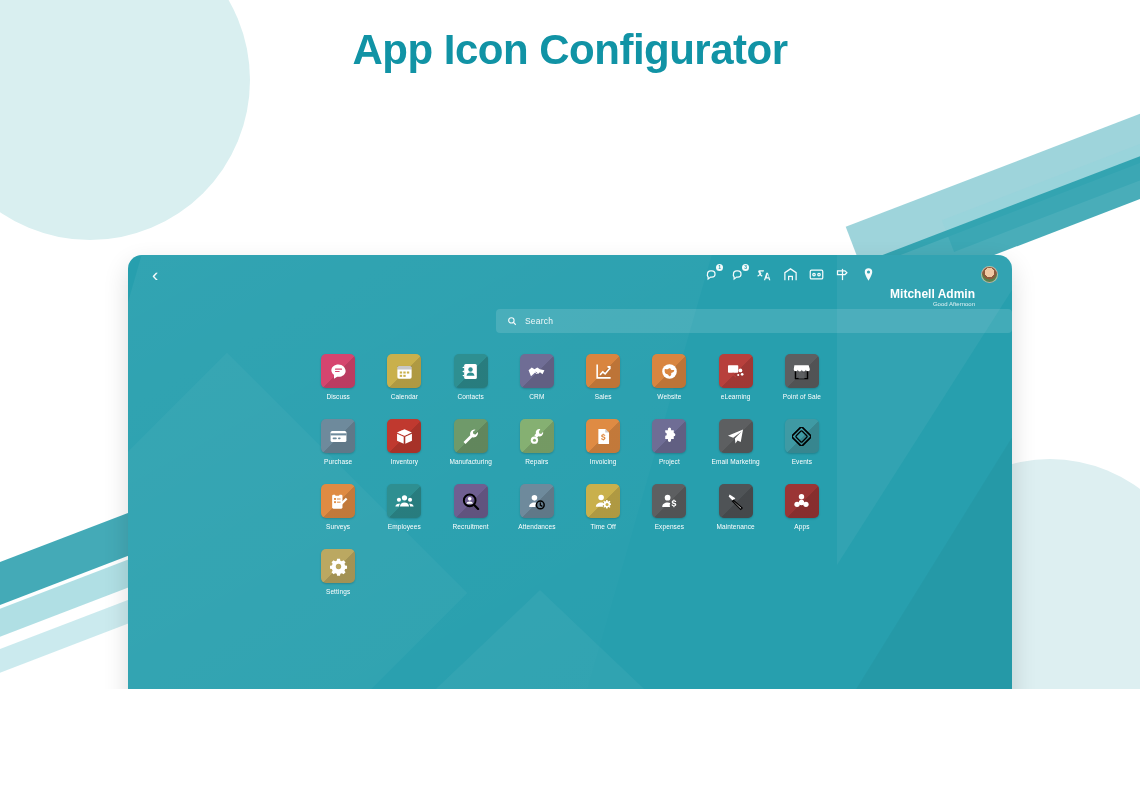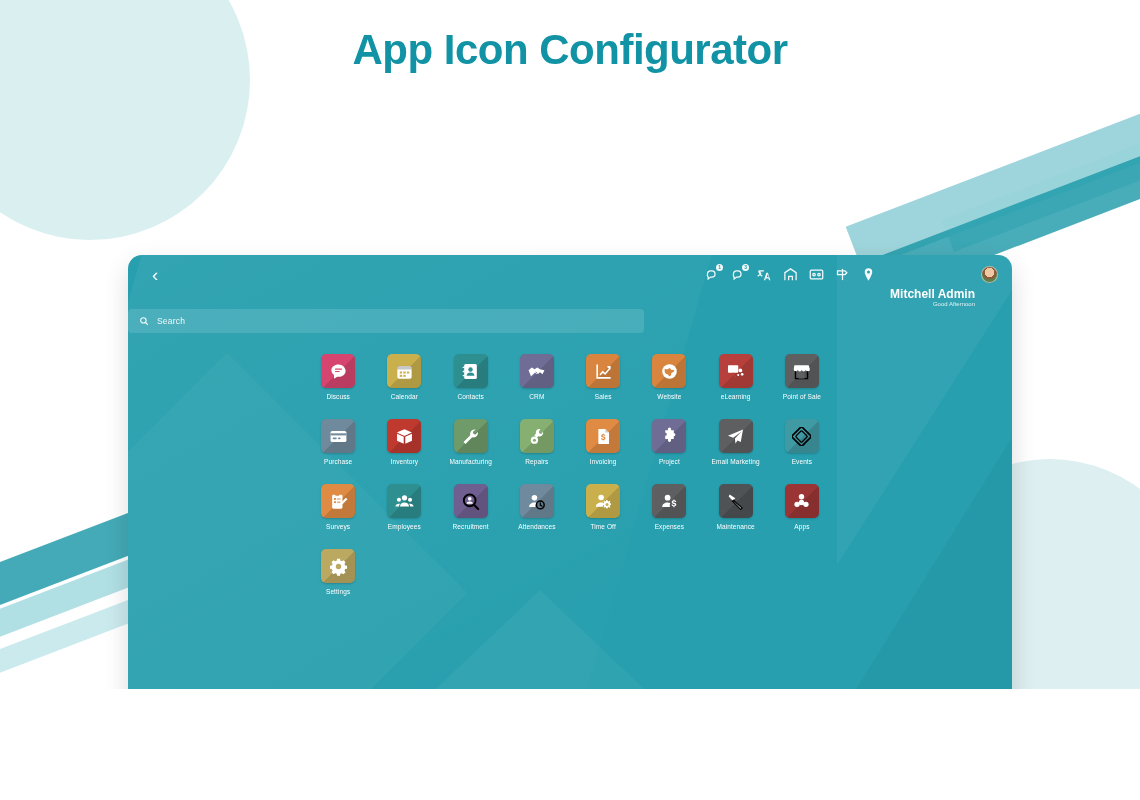--- a/index.html
+++ b/index.html
@@ -134,21 +134,21 @@
   .user-text { text-align:right; color:#fff; line-height:1.15; }
   .user-name { font-size:12px; font-weight:700;margin-top:48px; }
   .user-greet { font-size:6px; opacity:.85; }
   .avatar {
     width:17px; height:17px; border-radius:50%;
     background:radial-gradient(circle at 50% 36%, #f0c9a4 0 38%, #8a5b3c 39% 58%, #5c7f4a 59% 100%);
     border:1px solid rgba(255,255,255,.5);
   }
 
   
-  .search-row { position:relative; z-index:3; margin-top:16px; display:flex; justify-content:flex-start; }
+  .search-row { position:relative; z-index:3; margin-top:16px; display:flex; justify-content:flex-end;padding-left:13px; }
   .search-box {
     width:516px; height:24px;
     background:rgba(255,255,255,.13);
     border-radius:4px;
     display:flex; align-items:center; gap:8px;
     padding:0 11px; cursor:text;
   }
   .search-ico { width:10px; height:10px; color:#fff; opacity:.95; }
   .search-ico svg { display:block; width:10px; height:10px; }
   .search-ph { color:rgba(255,255,255,.92); font-size:8.5px; letter-spacing:.2px; }

